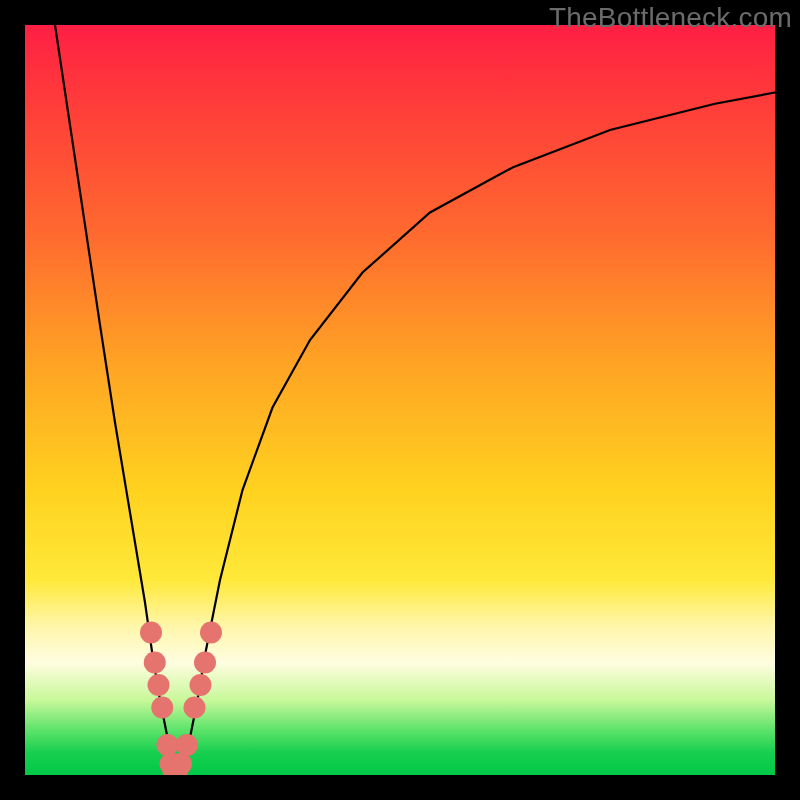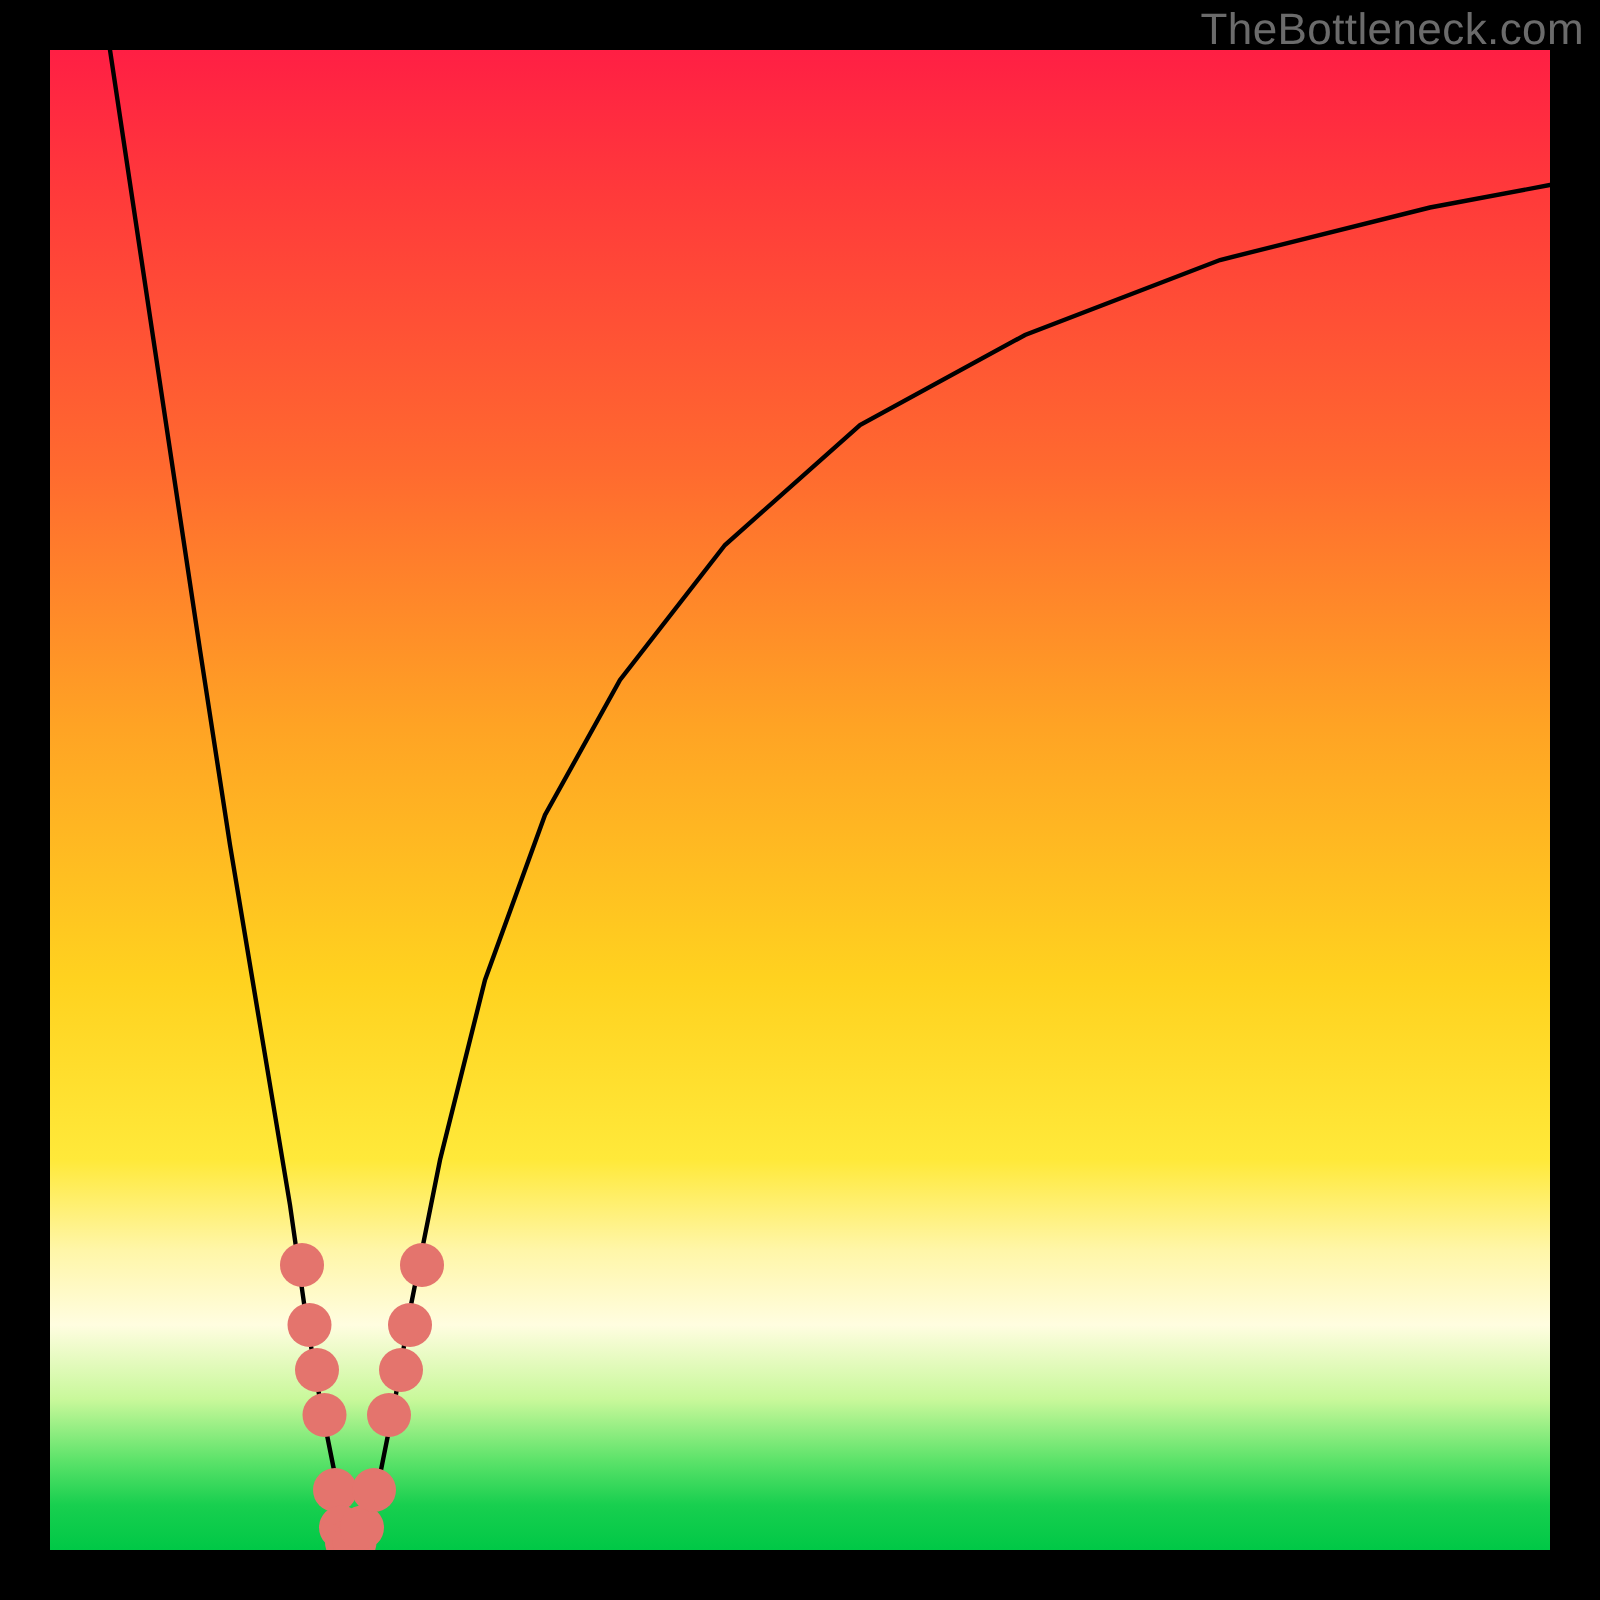--- a/index.html
+++ b/index.html
@@ -43,21 +43,21 @@
     position: absolute;
     left: 0;
     top: 0;
     width: 750px;
     height: 750px;
   }
   .watermark {
     position: absolute;
     top: 2px;
     right: 8px;
-    font-size: 22px;
+    font-size: 28px;
     color: #6b6b6b;
     font-weight: 500;
     letter-spacing: 0.2px;
     user-select: none;
   }
 </style>
 </head>
 <body>
 
 <div class="frame">

